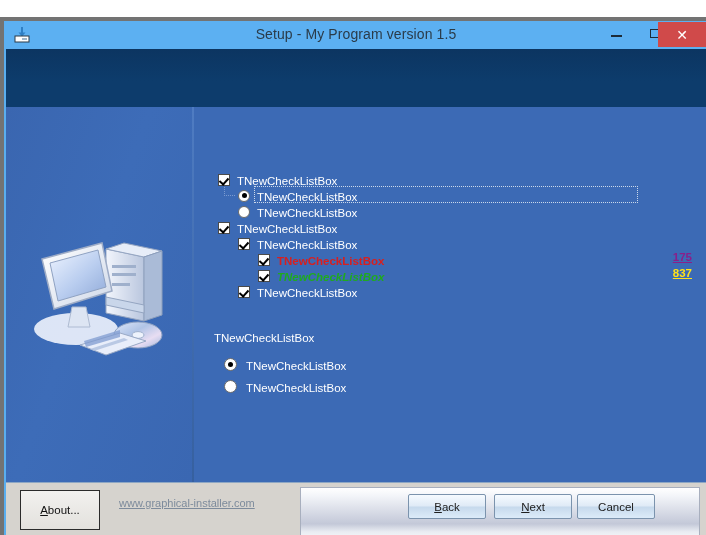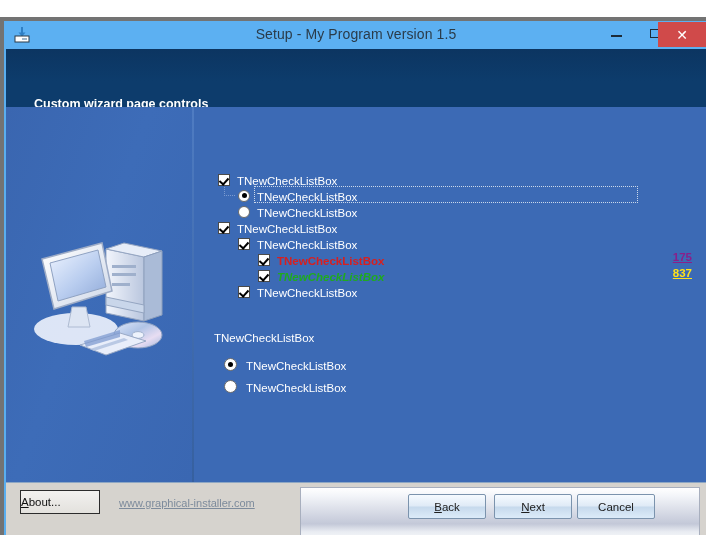--- a/index.html
+++ b/index.html
@@ -277,28 +277,29 @@
     justify-content: center;
     cursor: default;
   }
   #btn-back   { left: 404px; top: 473px; width: 78px; }
   #btn-next   { left: 490px; top: 473px; width: 78px; }
   #btn-cancel { left: 573px; top: 473px; width: 78px; }
 
   #btn-about {
     position: absolute;
     left: 16px; top: 469px;
-    width: 80px; height: 24px;
+    width: 80px; height: 40px;
     background: linear-gradient(180deg, #f2f1ef 0%, #e3e1dd 100%);
     border: 1px solid #2b2b2b;
     box-sizing: border-box;
     font-size: 11.5px;
     color: #101010;
     display: flex;
     align-items: center;
+    justify-content: center;
     cursor: default;
   }
   #site-link {
     position: absolute;
     left: 115px; top: 476px;
     font-size: 11px;
     color: #7d8b9c;
     text-decoration: underline;
     cursor: default;
   }
@@ -325,21 +326,20 @@
     </div>
     <div class="winbtn" id="btn-max">
       <span class="maxbox"></span>
     </div>
     <div class="winbtn" id="btn-close">
       <span class="winglyph">✕</span>
     </div>
   </div>
 
   <div id="header">
-    <div id="header-title">Custom wizard page controls</div>
     <div id="header-sub">TNewCheckListBox</div>
   </div>
 
   <div id="body-area">
 
     <div id="image-panel">
       <div id="setup-illustration">
         <svg width="156" height="132" viewBox="0 0 156 132">
           <defs>
             <linearGradient id="scr" x1="0" y1="0" x2="1" y2="1">

